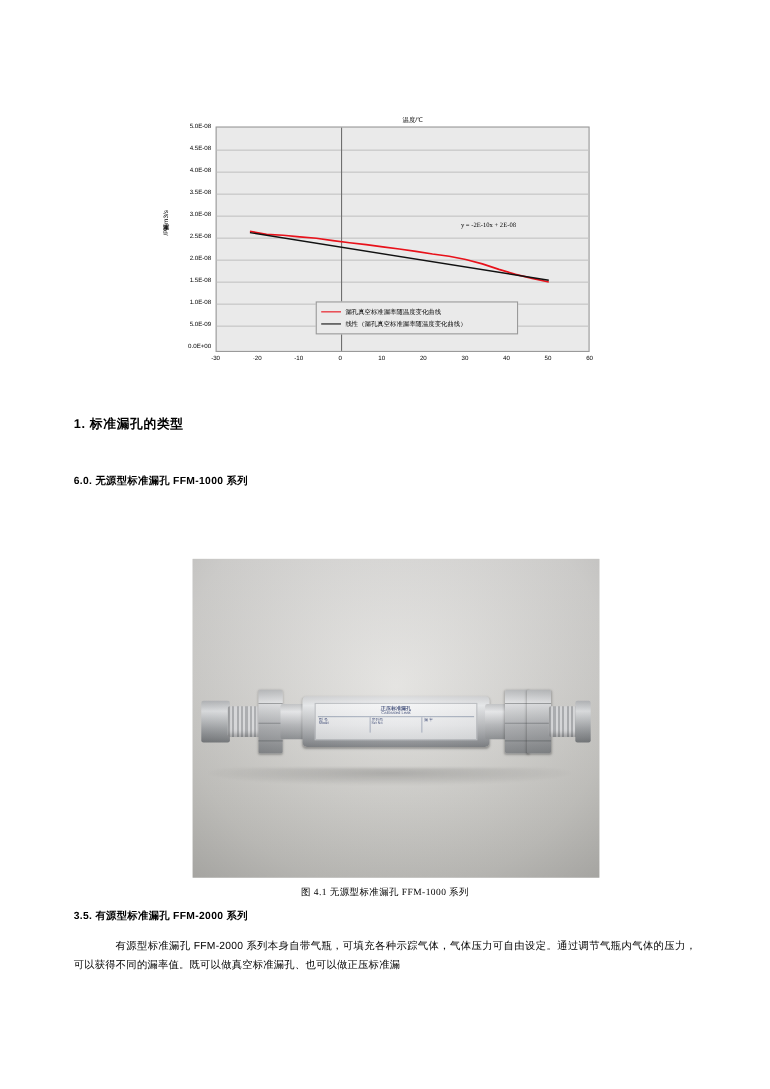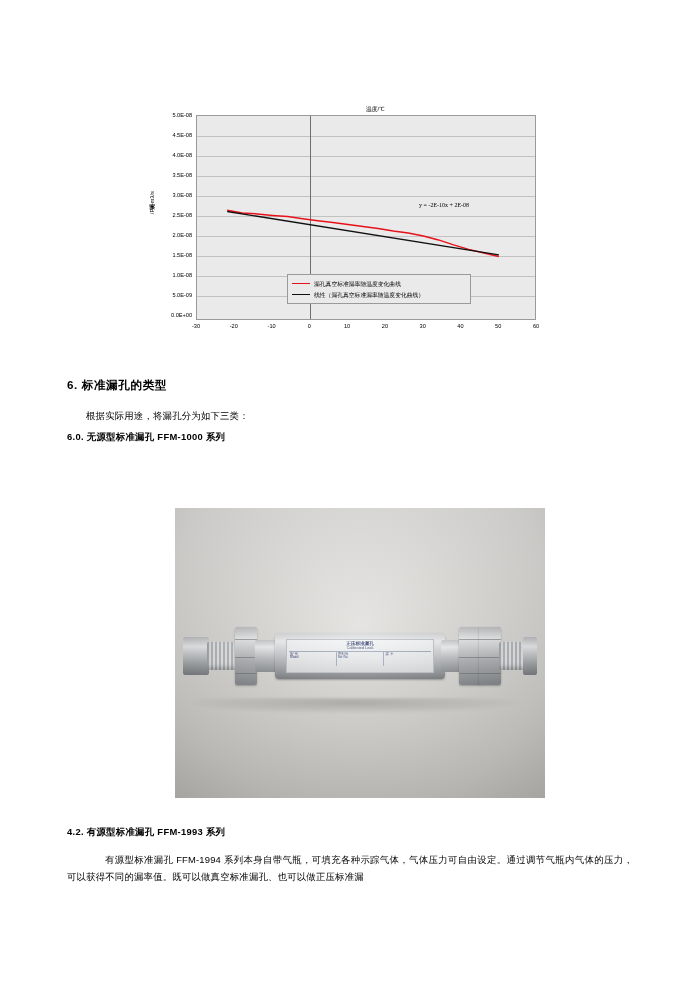--- a/index.html
+++ b/index.html
@@ -363,23 +363,22 @@
       <div class="t" style="left:151.1px">10</div>
       <div class="t" style="left:188.9px">20</div>
       <div class="t" style="left:226.7px">30</div>
       <div class="t" style="left:264.4px">40</div>
       <div class="t" style="left:302.2px">50</div>
       <div class="t" style="left:340px">60</div>
     </div>
   </div>
 
 
-  <div class="h2" style="top:378px">6.  标准漏孔的类型</div>
-
-  <div class="para indent2" style="top:407px">根据实际用途，将漏孔分为如下三类：</div>
+  <div class="h2" style="top:378px">1.  标准漏孔的类型</div>
+
 
   <div class="h3" style="top:431px">6.0.   无源型标准漏孔 FFM-1000 系列</div>
 
 
   <div class="photo">
     <div class="photo-bg"></div>
 
     <div class="shadow-strip"></div>
 
     <div class="leak-assembly">
@@ -427,18 +426,19 @@
         <div class="hexline" style="top:30px"></div>
         <div class="hexline" style="top:46px"></div>
       </div>
       <div class="thread" style="left:316px; width:28px;"></div>
       <div class="end-cap" style="left:340px; width:14px;"></div>
     </div>
 
     <div class="photo-vign"></div>
   </div>
 
-
-  <div class="h3" style="top:826px">4.2.   有源型标准漏孔 FFM-1993 系列</div>
-
-  <div class="para" style="top:851px; left:67px; width:566px; text-indent:38px">有源型标准漏孔 FFM-1994 系列本身自带气瓶，可填充各种示踪气体，气体压力可自由设定。通过调节气瓶内气体的压力，可以获得不同的漏率值。既可以做真空标准漏孔、也可以做正压标准漏</div>
+  <div class="fig-caption" style="top:806px">图 4.1  无源型标准漏孔 FFM-1000 系列</div>
+
+  <div class="h3" style="top:826px">3.5.   有源型标准漏孔 FFM-2000 系列</div>
+
+  <div class="para" style="top:851px; left:67px; width:566px; text-indent:38px">有源型标准漏孔 FFM-2000 系列本身自带气瓶，可填充各种示踪气体，气体压力可自由设定。通过调节气瓶内气体的压力，可以获得不同的漏率值。既可以做真空标准漏孔、也可以做正压标准漏</div>
 
 </div>
 
 </body></html>

